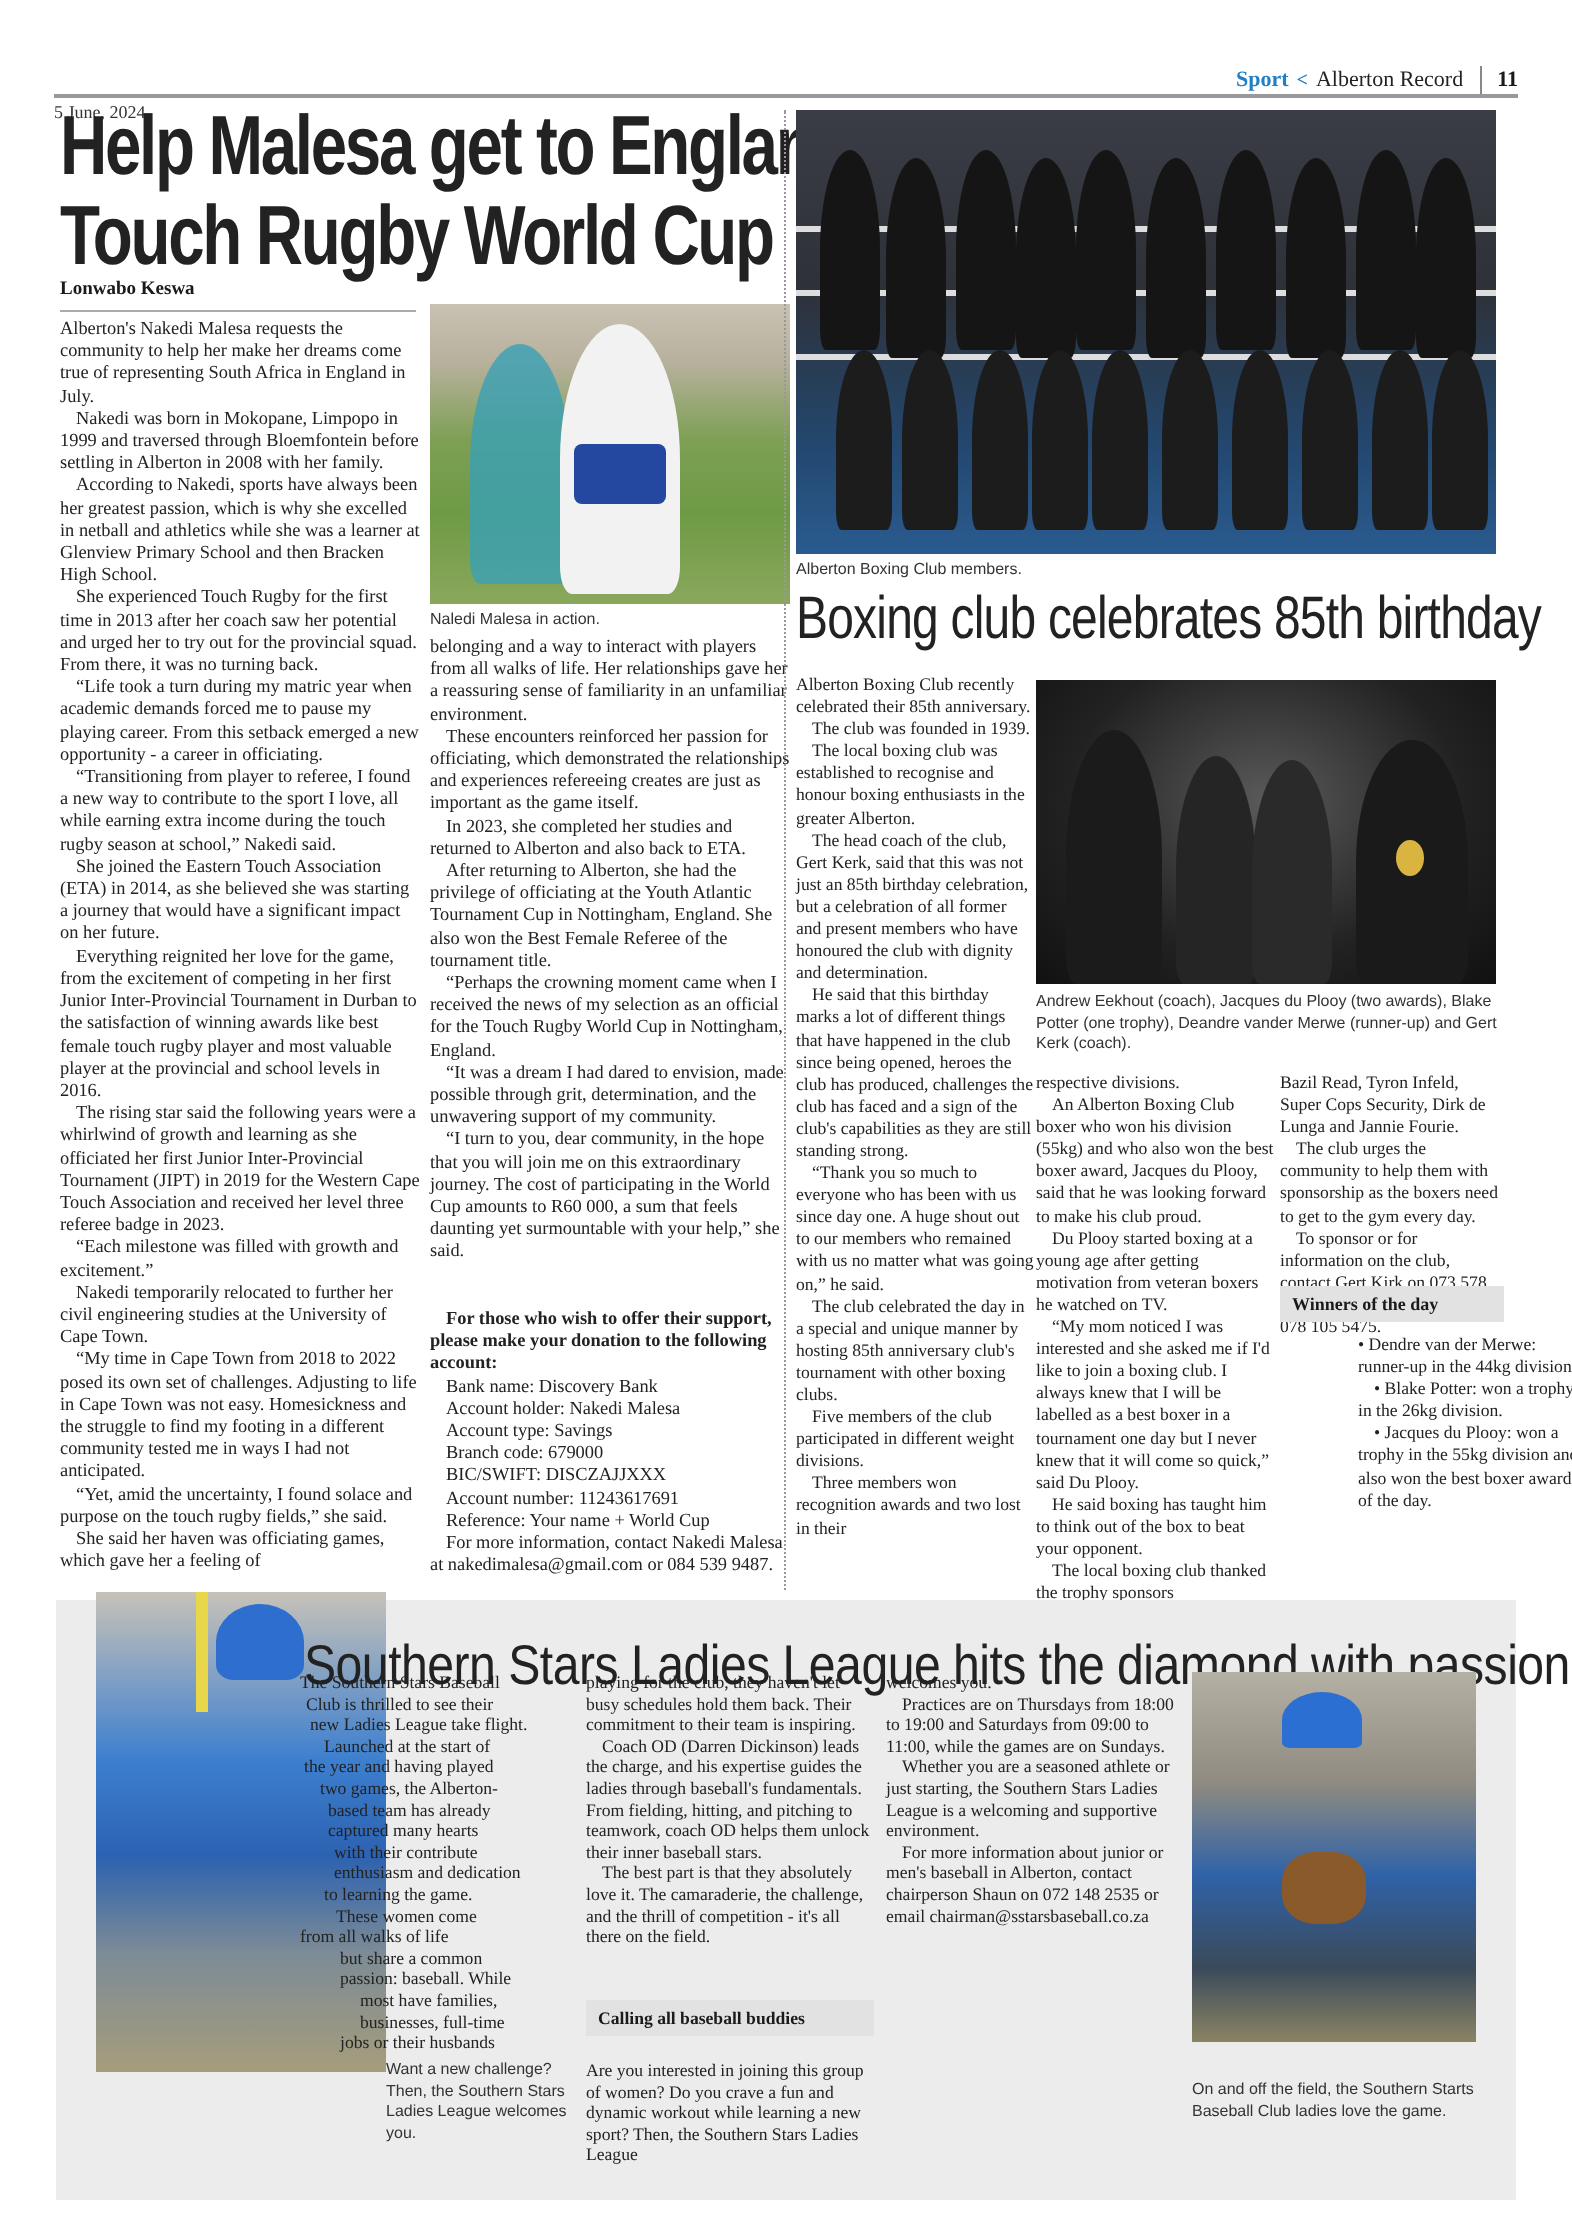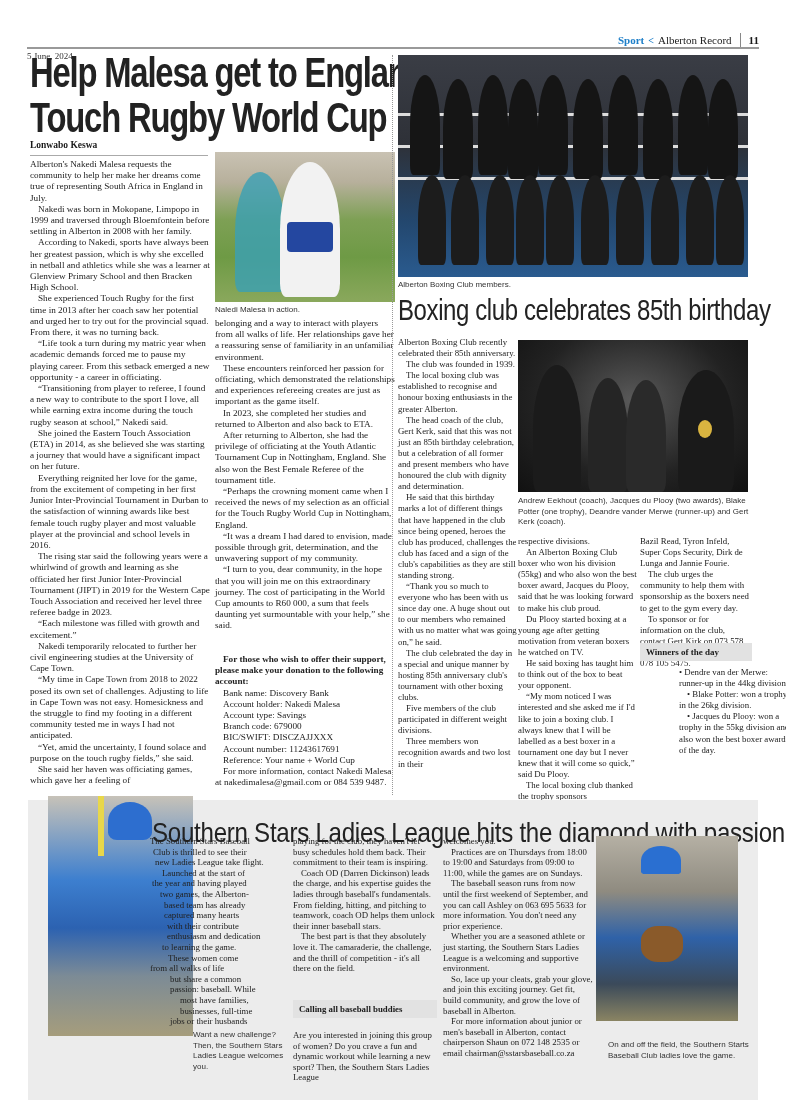--- a/index.html
+++ b/index.html
@@ -174,22 +174,22 @@
   <div class="fig" style="left:108px;top:40px;width:40px;height:112px;background:#2a2a2a;"></div>
   <div class="fig" style="left:160px;top:30px;width:56px;height:122px;background:#1a1a1a;"></div>
   <div style="position:absolute;left:180px;top:80px;width:14px;height:18px;background:#d9b440;border-radius:50%;"></div>
 </div>
 <div class="abs caption" style="left:518px; top:496px; width:235px;">Andrew Eekhout (coach), Jacques du Plooy (two awards), Blake Potter (one trophy), Deandre vander Merwe (runner-up) and Gert Kerk (coach).</div>
 
 <div class="abs col" id="box-col2" style="left:518px; top:536px; width:120px; font-size:8.8px; line-height:11.1px;">
     <p class="noind">respective divisions.</p>
     <p>An Alberton Boxing Club boxer who won his division (55kg) and who also won the best boxer award, Jacques du Plooy, said that he was looking forward to make his club proud.</p>
     <p>Du Plooy started boxing at a young age after getting motivation from veteran boxers he watched on TV.</p>
+    <p>“My mom noticed I was interested and she asked me if I'd like to join a boxing club. I always knew that I will be labelled as a best boxer in a tournament one day but I never knew that it will come so quick,” said Du Plooy.</p>
     <p>He said boxing has taught him to think out of the box to beat your opponent.</p>
-    <p>“My mom noticed I was interested and she asked me if I'd like to join a boxing club. I always knew that I will be labelled as a best boxer in a tournament one day but I never knew that it will come so quick,” said Du Plooy.</p>
     <p>The local boxing club thanked the trophy sponsors</p>
   </div>
 <div class="abs col" id="box-col3" style="left:640px; top:536px; width:112px; font-size:8.8px; line-height:11.1px;">
     <p class="noind">Bazil Read, Tyron Infeld, Super Cops Security, Dirk de Lunga and Jannie Fourie.</p>
     <p>The club urges the community to help them with sponsorship as the boxers need to get to the gym every day.</p>
     <p>To sponsor or for information on the club, contact Gert Kirk on 073 578 8594 or Andrew Eckhout on 078 105 5475.</p>
   </div>
 
 <div class="abs subhead-box" style="left:640px; top:643px; width:112px; font-size:9px; padding:4px 6px;">Winners of the day</div>
 <div class="abs col" id="winners-list" style="left:640px; top:667px; width:112px; font-size:8.8px; line-height:11.1px;margin-left:39px;">
@@ -233,23 +233,21 @@
     <p>The best part is that they absolutely love it. The camaraderie, the challenge, and the thrill of competition - it's all there on the field.</p>
   </div>
 <div class="abs subhead-box" style="left:293px; top:1000px; width:144px; font-size:8.8px; padding:4px 6px;">Calling all baseball buddies</div>
 <div class="abs col" id="bb-col2b" style="left:293px; top:1030px; width:145px; font-size:8.8px; line-height:10.6px;">
     <p class="noind">Are you interested in joining this group of women? Do you crave a fun and dynamic workout while learning a new sport? Then, the Southern Stars Ladies League</p>
   </div>
 
 <div class="abs col" id="bb-col3" style="left:443px; top:836px; width:150px; font-size:8.8px; line-height:10.6px;">
     <p class="noind">welcomes you.</p>
     <p>Practices are on Thursdays from 18:00 to 19:00 and Saturdays from 09:00 to 11:00, while the games are on Sundays.</p>
-    <p>The baseball season runs from now until the first weekend of September, and you can call Ashley on 063 695 5633 for more information. You don't need any prior experience.</p>
     <p>Whether you are a seasoned athlete or just starting, the Southern Stars Ladies League is a welcoming and supportive environment.</p>
-    <p>So, lace up your cleats, grab your glove, and join this exciting journey. Get fit, build community, and grow the love of baseball in Alberton.</p>
     <p>For more information about junior or men's baseball in Alberton, contact chairperson Shaun on 072 148 2535 or email chairman@sstarsbaseball.co.za</p>
   </div>
 
 <div class="abs photo ph-glove">
   <div class="fig" style="left:45px;top:10px;width:40px;height:28px;background:#2a6fd1;border-radius:50% 50% 10% 10%;"></div>
   <div class="fig" style="left:45px;top:90px;width:42px;height:36px;background:#8a5a2a;border-radius:40%;"></div>
 </div>
-<div class="abs caption" style="left:596px; top:1040px; width:148px; font-size:8px; line-height:10.5px;margin-left:12px;">On and off the field, the Southern Starts Baseball Club ladies love the game.</div>
+<div class="abs caption" style="left:596px; top:1040px; width:148px; font-size:8px; line-height:10.5px;">On and off the field, the Southern Starts Baseball Club ladies love the game.</div>
 
 </body></html>

